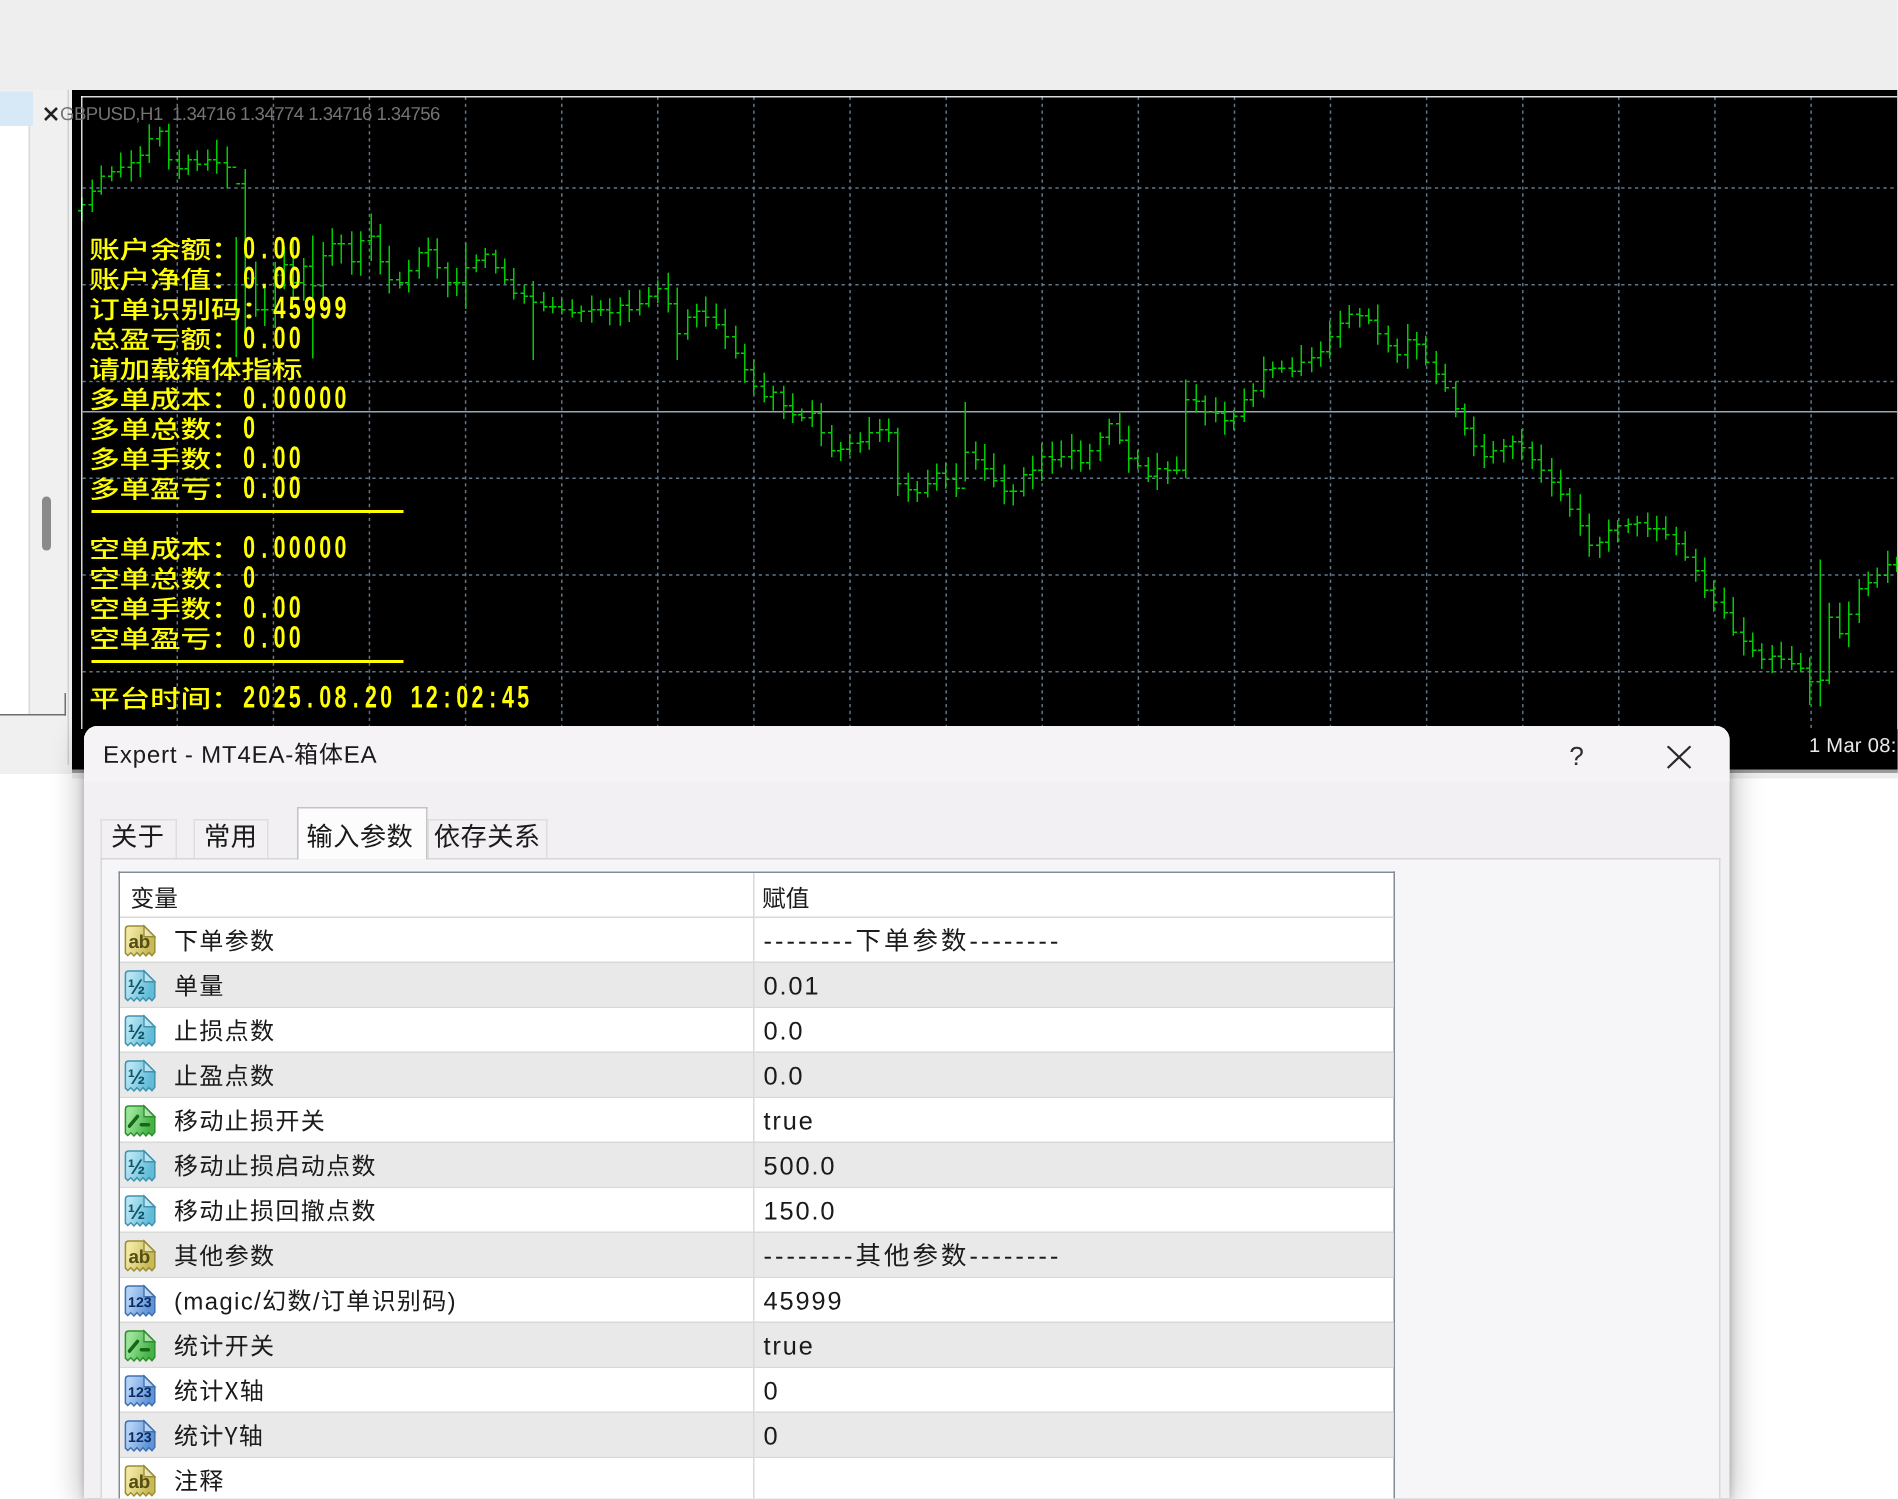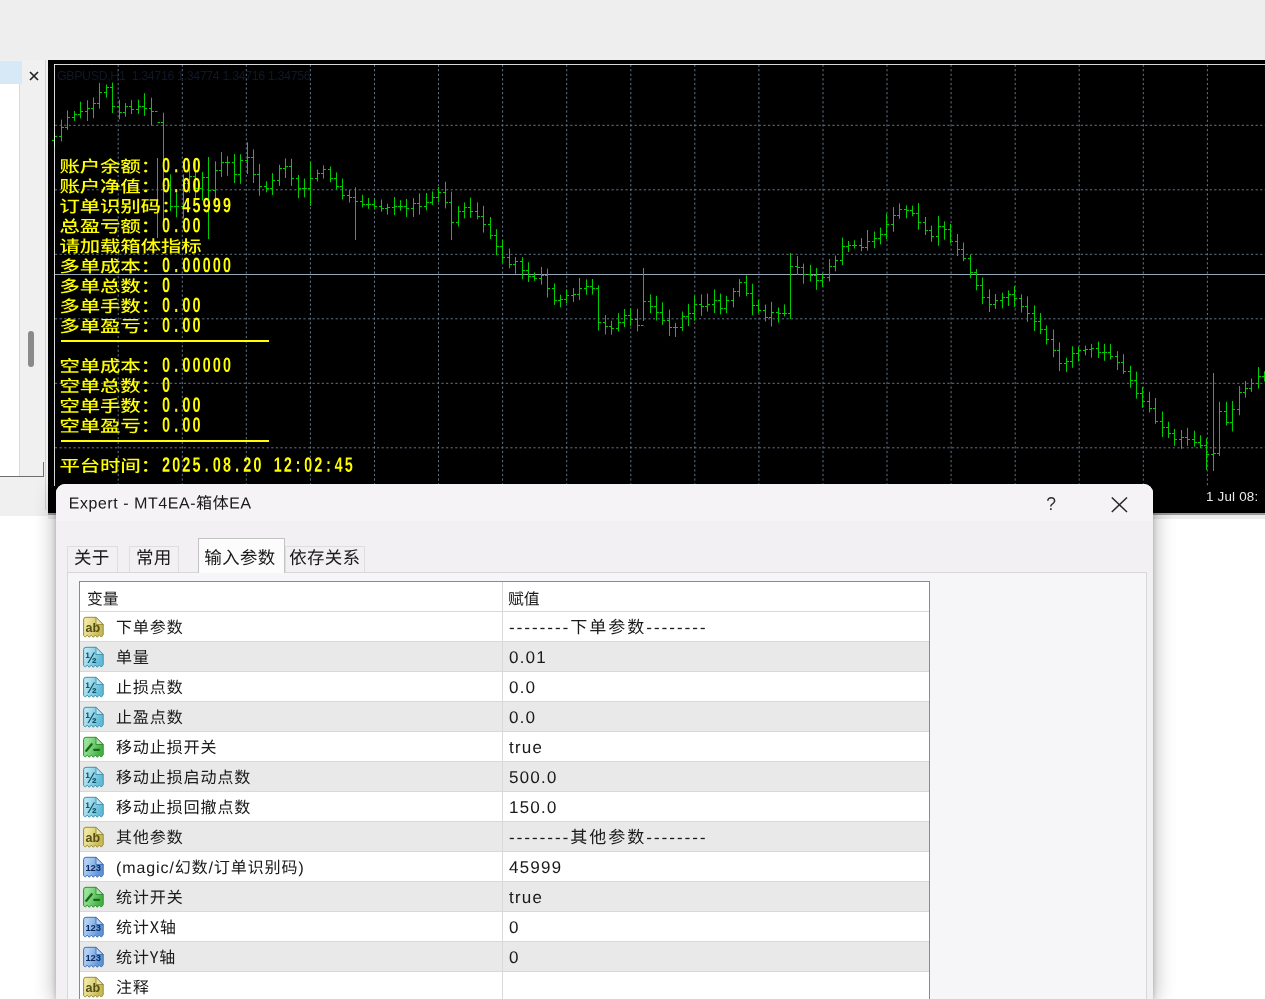--- a/index.html
+++ b/index.html
@@ -25,22 +25,22 @@
 <path d="M54.5 131.5V147.4M61.5 119.6V141.4M67.5 110.4V129.9M74.5 110.9V120.9M80.5 101.7V118.4M87.5 100.2V121.0M93.5 97.5V118.2M99.5 82.9V108.7M106.5 84.5V97.7M112.5 82.5V113.0M119.5 99.8V119.3M125.5 103.0V116.7M131.5 100.2V114.0M138.5 99.6V113.9M144.5 93.2V115.9M151.5 97.7V125.7M157.5 158.0V238.0M163.5 112.7V222.0M170.5 174.3V211.1M176.5 192.3V217.3M183.5 174.5V218.6M189.5 164.2V192.8M195.5 160.0V197.9M202.5 172.0V200.5M208.5 157.0V239.0M215.5 161.3V202.7M221.5 152.1V177.1M227.5 156.3V175.7M234.5 154.1V183.1M240.5 154.2V183.8M247.5 142.3V174.0M253.5 149.4V183.0M259.5 163.9V195.7M266.5 181.2V192.4M272.5 173.1V195.0M279.5 164.8V185.9M285.5 158.4V178.0M291.5 158.8V185.9M298.5 174.9V198.2M304.5 178.6V197.4M310.5 162.0V206.0M317.5 169.6V181.5M323.5 165.3V178.6M330.5 166.5V182.3M336.5 172.4V189.4M342.5 178.6V199.6M349.5 189.9V202.5M355.5 187.4V240.0M362.5 194.7V207.5M368.5 198.0V208.8M374.5 199.4V209.6M381.5 199.5V211.7M387.5 203.7V214.6M394.5 197.0V215.1M400.5 200.2V210.7M406.5 198.9V216.9M413.5 198.1V217.1M419.5 193.3V214.7M426.5 193.1V210.4M432.5 191.4V204.9M438.5 186.9V202.0M445.5 181.8V208.4M451.5 191.6V240.0M458.5 206.1V226.5M464.5 202.5V218.4M470.5 197.7V217.9M477.5 202.3V219.3M483.5 205.8V232.6M490.5 217.1V239.0M496.5 229.2V255.1M502.5 240.1V262.9M509.5 248.5V268.3M515.5 257.1V273.8M522.5 257.1V279.4M528.5 262.2V282.0M534.5 272.4V280.8M541.5 266.9V284.7M547.5 268.6V297.5M554.5 283.4V304.9M560.5 294.7V307.4M566.5 289.3V303.5M573.5 288.1V301.9M579.5 278.0V299.9M586.5 279.4V294.7M592.5 279.0V294.6M598.5 285.2V330.6M605.5 315.1V334.5M611.5 320.7V334.7M618.5 313.1V331.6M624.5 309.0V327.1M630.5 308.3V325.9M637.5 308.8V331.4M643.5 268.0V321.0M650.5 294.4V313.1M656.5 296.0V320.5M662.5 302.2V324.8M669.5 309.7V336.1M675.5 322.9V337.0M682.5 311.5V331.0M688.5 303.8V326.1M694.5 295.6V320.7M701.5 294.4V315.8M707.5 293.6V311.6M714.5 289.4V313.0M720.5 293.6V314.5M726.5 295.8V313.1M733.5 288.1V307.4M739.5 279.1V296.7M746.5 275.4V296.2M752.5 283.8V315.1M758.5 299.8V312.9M765.5 304.6V321.4M771.5 301.8V326.6M778.5 307.5V322.6M784.5 304.4V316.4M790.5 253.0V318.9M797.5 256.2V275.0M803.5 263.6V283.7M810.5 264.8V281.5M816.5 267.9V289.9M822.5 273.2V286.9M829.5 259.0V281.4M835.5 255.5V271.3M842.5 237.7V265.2M848.5 241.0V252.0M854.5 240.3V248.5M861.5 238.1V251.3M867.5 230.0V250.6M874.5 231.5V248.1M880.5 227.6V244.5M886.5 213.7V239.1M893.5 207.1V231.8M899.5 203.4V218.8M906.5 205.4V218.3M912.5 205.6V216.2M918.5 203.0V229.8M925.5 217.0V235.0M931.5 225.6V241.8M938.5 216.0V245.8M944.5 221.3V239.7M950.5 223.8V243.6M957.5 234.0V256.1M963.5 242.5V261.2M970.5 254.5V278.2M976.5 269.0V290.3M982.5 277.6V304.2M989.5 289.3V312.0M995.5 294.0V309.0M1002.5 292.6V308.4M1008.5 290.4V306.0M1014.5 286.0V306.9M1021.5 294.3V312.6M1027.5 296.4V321.8M1034.5 305.4V331.0M1040.5 313.1V334.1M1046.5 325.4V344.5M1053.5 329.5V357.2M1059.5 342.3V371.1M1066.5 357.8V372.0M1072.5 346.3V367.8M1078.5 346.8V361.6M1085.5 345.6V355.3M1091.5 343.8V357.7M1098.5 341.6V358.0M1104.5 343.8V360.8M1110.5 344.1V359.6M1117.5 351.2V370.1M1123.5 354.2V373.9M1130.5 365.8V387.8M1136.5 371.7V398.6M1142.5 386.9V407.9M1149.5 391.7V412.5M1155.5 398.0V423.8M1162.5 411.5V437.0M1168.5 421.7V438.1M1174.5 428.9V446.0M1181.5 430.0V448.8M1187.5 427.8V445.8M1194.5 430.7V446.7M1200.5 435.3V448.2M1206.5 438.4V470.0M1213.5 373.0V471.0M1219.5 401.8V456.1M1226.5 401.8V425.6M1232.5 401.0V431.5M1239.5 386.0V415.3M1245.5 381.0V397.5M1251.5 378.4V391.8M1258.5 367.1V388.6M1264.5 371.2V381.4" stroke="#00cd00" stroke-width="1" fill="none"></path>
 <path d="M52 140.5H54.5M54.5 136.5H57M59 136.5H61.5M61.5 127.5H64M65 127.5H67.5M67.5 117.5H70M72 117.5H74.5M74.5 114.5H77M78 114.5H80.5M80.5 111.5H83M85 111.5H87.5M87.5 108.5H90M91 108.5H93.5M93.5 103.5H96M97 103.5H99.5M99.5 92.5H102M104 92.5H106.5M106.5 87.5H109M110 87.5H112.5M112.5 106.5H115M117 106.5H119.5M119.5 112.5H122M123 112.5H125.5M125.5 106.5H128M129 106.5H131.5M131.5 109.5H134M136 109.5H138.5M138.5 106.5H141M142 106.5H144.5M144.5 108.5H147M149 108.5H151.5M151.5 111.5H154M155 111.5H157.5M157.5 122.5H160M161 122.5H163.5M163.5 185.5H166M168 185.5H170.5M170.5 206.5H173M174 206.5H176.5M176.5 206.5H179M181 206.5H183.5M183.5 183.5H186M187 183.5H189.5M189.5 176.5H192M193 176.5H195.5M195.5 188.5H198M200 188.5H202.5M202.5 177.5H205M206 177.5H208.5M208.5 190.5H211M213 190.5H215.5M215.5 170.5H218M219 170.5H221.5M221.5 162.5H224M225 162.5H227.5M227.5 162.5H230M232 162.5H234.5M234.5 174.5H237M238 174.5H240.5M240.5 160.5H243M245 160.5H247.5M247.5 157.5H250M251 157.5H253.5M253.5 174.5H256M257 174.5H259.5M259.5 186.5H262M264 186.5H266.5M266.5 188.5H269M270 188.5H272.5M272.5 180.5H275M277 180.5H279.5M279.5 168.5H282M283 168.5H285.5M285.5 166.5H288M289 166.5H291.5M291.5 178.5H294M296 178.5H298.5M298.5 188.5H301M302 188.5H304.5M304.5 188.5H307M308 188.5H310.5M310.5 178.5H313M315 178.5H317.5M317.5 173.5H320M321 173.5H323.5M323.5 169.5H326M328 169.5H330.5M330.5 178.5H333M334 178.5H336.5M336.5 186.5H339M340 186.5H342.5M342.5 195.5H345M347 195.5H349.5M349.5 197.5H352M353 197.5H355.5M355.5 201.5H358M360 201.5H362.5M362.5 204.5H365M366 204.5H368.5M368.5 204.5H371M372 204.5H374.5M374.5 206.5H377M379 206.5H381.5M381.5 208.5H384M385 208.5H387.5M387.5 207.5H390M392 207.5H394.5M394.5 206.5H397M398 206.5H400.5M400.5 206.5H403M404 206.5H406.5M406.5 208.5H409M411 208.5H413.5M413.5 203.5H416M417 203.5H419.5M419.5 206.5H422M424 206.5H426.5M426.5 202.5H429M430 202.5H432.5M432.5 197.5H435M436 197.5H438.5M438.5 192.5H441M443 192.5H445.5M445.5 202.5H448M449 202.5H451.5M451.5 222.5H454M456 222.5H458.5M458.5 211.5H461M462 211.5H464.5M464.5 207.5H467M468 207.5H470.5M470.5 211.5H473M475 211.5H477.5M477.5 216.5H480M481 216.5H483.5M483.5 224.5H486M488 224.5H490.5M490.5 235.5H493M494 235.5H496.5M496.5 246.5H499M500 246.5H502.5M502.5 257.5H505M507 257.5H509.5M509.5 264.5H512M513 264.5H515.5M515.5 261.5H518M520 261.5H522.5M522.5 270.5H525M526 270.5H528.5M528.5 276.5H531M532 276.5H534.5M534.5 278.5H537M539 278.5H541.5M541.5 275.5H544M545 275.5H547.5M547.5 288.5H550M552 288.5H554.5M554.5 300.5H557M558 300.5H560.5M560.5 299.5H563M564 299.5H566.5M566.5 295.5H569M571 295.5H573.5M573.5 294.5H576M577 294.5H579.5M579.5 288.5H582M584 288.5H586.5M586.5 286.5H589M590 286.5H592.5M592.5 288.5H595M596 288.5H598.5M598.5 322.5H601M603 322.5H605.5M605.5 326.5H608M609 326.5H611.5M611.5 328.5H614M616 328.5H618.5M618.5 322.5H621M622 322.5H624.5M624.5 315.5H627M628 315.5H630.5M630.5 319.5H633M635 319.5H637.5M637.5 325.5H640M641 325.5H643.5M643.5 301.5H646M648 301.5H650.5M650.5 306.5H653M654 306.5H656.5M656.5 312.5H659M660 312.5H662.5M662.5 320.5H665M667 320.5H669.5M669.5 327.5H672M673 327.5H675.5M675.5 327.5H678M680 327.5H682.5M682.5 316.5H685M686 316.5H688.5M688.5 313.5H691M692 313.5H694.5M694.5 304.5H697M699 304.5H701.5M701.5 306.5H704M705 306.5H707.5M707.5 304.5H710M712 304.5H714.5M714.5 300.5H717M718 300.5H720.5M720.5 308.5H723M724 308.5H726.5M726.5 300.5H729M731 300.5H733.5M733.5 291.5H736M737 291.5H739.5M739.5 282.5H742M744 282.5H746.5M746.5 293.5H749M750 293.5H752.5M752.5 305.5H755M756 305.5H758.5M758.5 310.5H761M763 310.5H765.5M765.5 317.5H768M769 317.5H771.5M771.5 312.5H774M776 312.5H778.5M778.5 313.5H781M782 313.5H784.5M784.5 313.5H787M788 313.5H790.5M790.5 266.5H793M795 266.5H797.5M797.5 267.5H800M801 267.5H803.5M803.5 274.5H806M808 274.5H810.5M810.5 275.5H813M814 275.5H816.5M816.5 280.5H819M820 280.5H822.5M822.5 277.5H825M827 277.5H829.5M829.5 266.5H832M833 266.5H835.5M835.5 260.5H838M840 260.5H842.5M842.5 246.5H845M846 246.5H848.5M848.5 245.5H851M852 245.5H854.5M854.5 245.5H857M859 245.5H861.5M861.5 247.5H864M865 247.5H867.5M867.5 241.5H870M872 241.5H874.5M874.5 238.5H877M878 238.5H880.5M880.5 234.5H883M884 234.5H886.5M886.5 224.5H889M891 224.5H893.5M893.5 215.5H896M897 215.5H899.5M899.5 209.5H902M904 209.5H906.5M906.5 210.5H909M910 210.5H912.5M912.5 213.5H915M916 213.5H918.5M918.5 222.5H921M923 222.5H925.5M925.5 230.5H928M929 230.5H931.5M931.5 236.5H934M936 236.5H938.5M938.5 226.5H941M942 226.5H944.5M944.5 229.5H947M948 229.5H950.5M950.5 241.5H953M955 241.5H957.5M957.5 249.5H960M961 249.5H963.5M963.5 258.5H966M968 258.5H970.5M970.5 272.5H973M974 272.5H976.5M976.5 285.5H979M980 285.5H982.5M982.5 297.5H985M987 297.5H989.5M989.5 304.5H992M993 304.5H995.5M995.5 300.5H998M1000 300.5H1002.5M1002.5 297.5H1005M1006 297.5H1008.5M1008.5 294.5H1011M1012 294.5H1014.5M1014.5 298.5H1017M1019 298.5H1021.5M1021.5 306.5H1024M1025 306.5H1027.5M1027.5 313.5H1030M1032 313.5H1034.5M1034.5 321.5H1037M1038 321.5H1040.5M1040.5 329.5H1043M1044 329.5H1046.5M1046.5 339.5H1049M1051 339.5H1053.5M1053.5 350.5H1056M1057 350.5H1059.5M1059.5 363.5H1062M1064 363.5H1066.5M1066.5 361.5H1069M1070 361.5H1072.5M1072.5 353.5H1075M1076 353.5H1078.5M1078.5 350.5H1081M1083 350.5H1085.5M1085.5 349.5H1088M1089 349.5H1091.5M1091.5 348.5H1094M1096 348.5H1098.5M1098.5 352.5H1101M1102 352.5H1104.5M1104.5 352.5H1107M1108 352.5H1110.5M1110.5 356.5H1113M1115 356.5H1117.5M1117.5 362.5H1120M1121 362.5H1123.5M1123.5 371.5H1126M1128 371.5H1130.5M1130.5 380.5H1133M1134 380.5H1136.5M1136.5 393.5H1139M1140 393.5H1142.5M1142.5 401.5H1145M1147 401.5H1149.5M1149.5 408.5H1152M1153 408.5H1155.5M1155.5 421.5H1158M1160 421.5H1162.5M1162.5 427.5H1165M1166 427.5H1168.5M1168.5 433.5H1171M1172 433.5H1174.5M1174.5 439.5H1177M1179 439.5H1181.5M1181.5 437.5H1184M1185 437.5H1187.5M1187.5 439.5H1190M1192 439.5H1194.5M1194.5 442.5H1197M1198 442.5H1200.5M1200.5 445.5H1203M1204 445.5H1206.5M1206.5 454.5H1209M1211 454.5H1213.5M1213.5 453.5H1216M1217 453.5H1219.5M1219.5 411.5H1222M1224 411.5H1226.5M1226.5 422.5H1229M1230 422.5H1232.5M1232.5 409.5H1235M1237 409.5H1239.5M1239.5 392.5H1242M1243 392.5H1245.5M1245.5 388.5H1248M1249 388.5H1251.5M1251.5 383.5H1254M1256 383.5H1258.5M1258.5 376.5H1261M1262 376.5H1264.5M1264.5 376.5H1267" stroke="#00cd00" stroke-width="1" fill="none"></path>
 <line x1="54.5" y1="64" x2="54.5" y2="486" stroke="#ffffff" stroke-opacity="0.85" stroke-width="1"></line>
 <line x1="54" y1="64.5" x2="1265" y2="64.5" stroke="#ffffff" stroke-opacity="0.85" stroke-width="1"></line>
 <line x1="51" y1="486.5" x2="1265" y2="486.5" stroke="#ffffff" stroke-width="1"></line>
 <line x1="1207.5" y1="487" x2="1207.5" y2="492" stroke="#e8e8e8" stroke-width="1"></line>
 </svg>
 <div class="abs" style="left:48px;top:486px;width:1217px;height:27px;background:#000"></div>
 <div class="abs" style="left:48px;top:513px;width:1217px;height:2px;background:#9a9a9a"></div>
 <div class="abs" style="left:48px;top:515px;width:1217px;height:4px;background:#ededed"></div>
-<div class="abs" style="left:57px;top:68.6px;color:#0f172a;font-size:12.4px;letter-spacing:-0.35px">GBPUSD,H1&nbsp; 1.34716 1.34774 1.34716 1.34756</div>
-<div class="abs" style="left:1206px;top:488.6px;color:#eaeaea;font-size:13.4px;letter-spacing:0.2px">1 Jul 08:</div>
+<div class="abs" style="left:40px;top:68.6px;color:#737373;font-size:12.4px;letter-spacing:-0.35px">GBPUSD,H1&nbsp; 1.34716 1.34774 1.34716 1.34756</div>
+<div class="abs" style="left:1206px;top:488.6px;color:#eaeaea;font-size:13.4px;letter-spacing:0.2px">1 Mar 08:</div>
 <div class="abs" style="left:61px;top:339.5px;width:208px;height:2px;background:#ffff00"></div>
 <div class="abs" style="left:61px;top:439.6px;width:208px;height:2px;background:#ffff00"></div>
 
 <div class="abs" style="left:55.5px;top:484px;width:1097px;height:515px;background:#f2f0f2;border-radius:9px 9px 0 0;box-shadow:0 4px 22px rgba(0,0,0,0.33),0 1px 5px rgba(0,0,0,0.2)">
   <div class="abs" style="left:0;top:0;width:100%;height:37px;background:#f5f3f5;border-radius:9px 9px 0 0"></div>
 </div>
 <div class="abs" style="left:1041px;top:494px;width:20px;height:20px;color:#2e2e2e;font-size:17.5px;text-align:center">?</div>
 <svg class="abs" style="left:1111px;top:497px" width="17" height="16" viewBox="0 0 17 16">
     <path d="M0.8,0.5 L16,15 M16,0.5 L0.8,15" stroke="#2a2a2a" stroke-width="1.5"></path>
   </svg>

